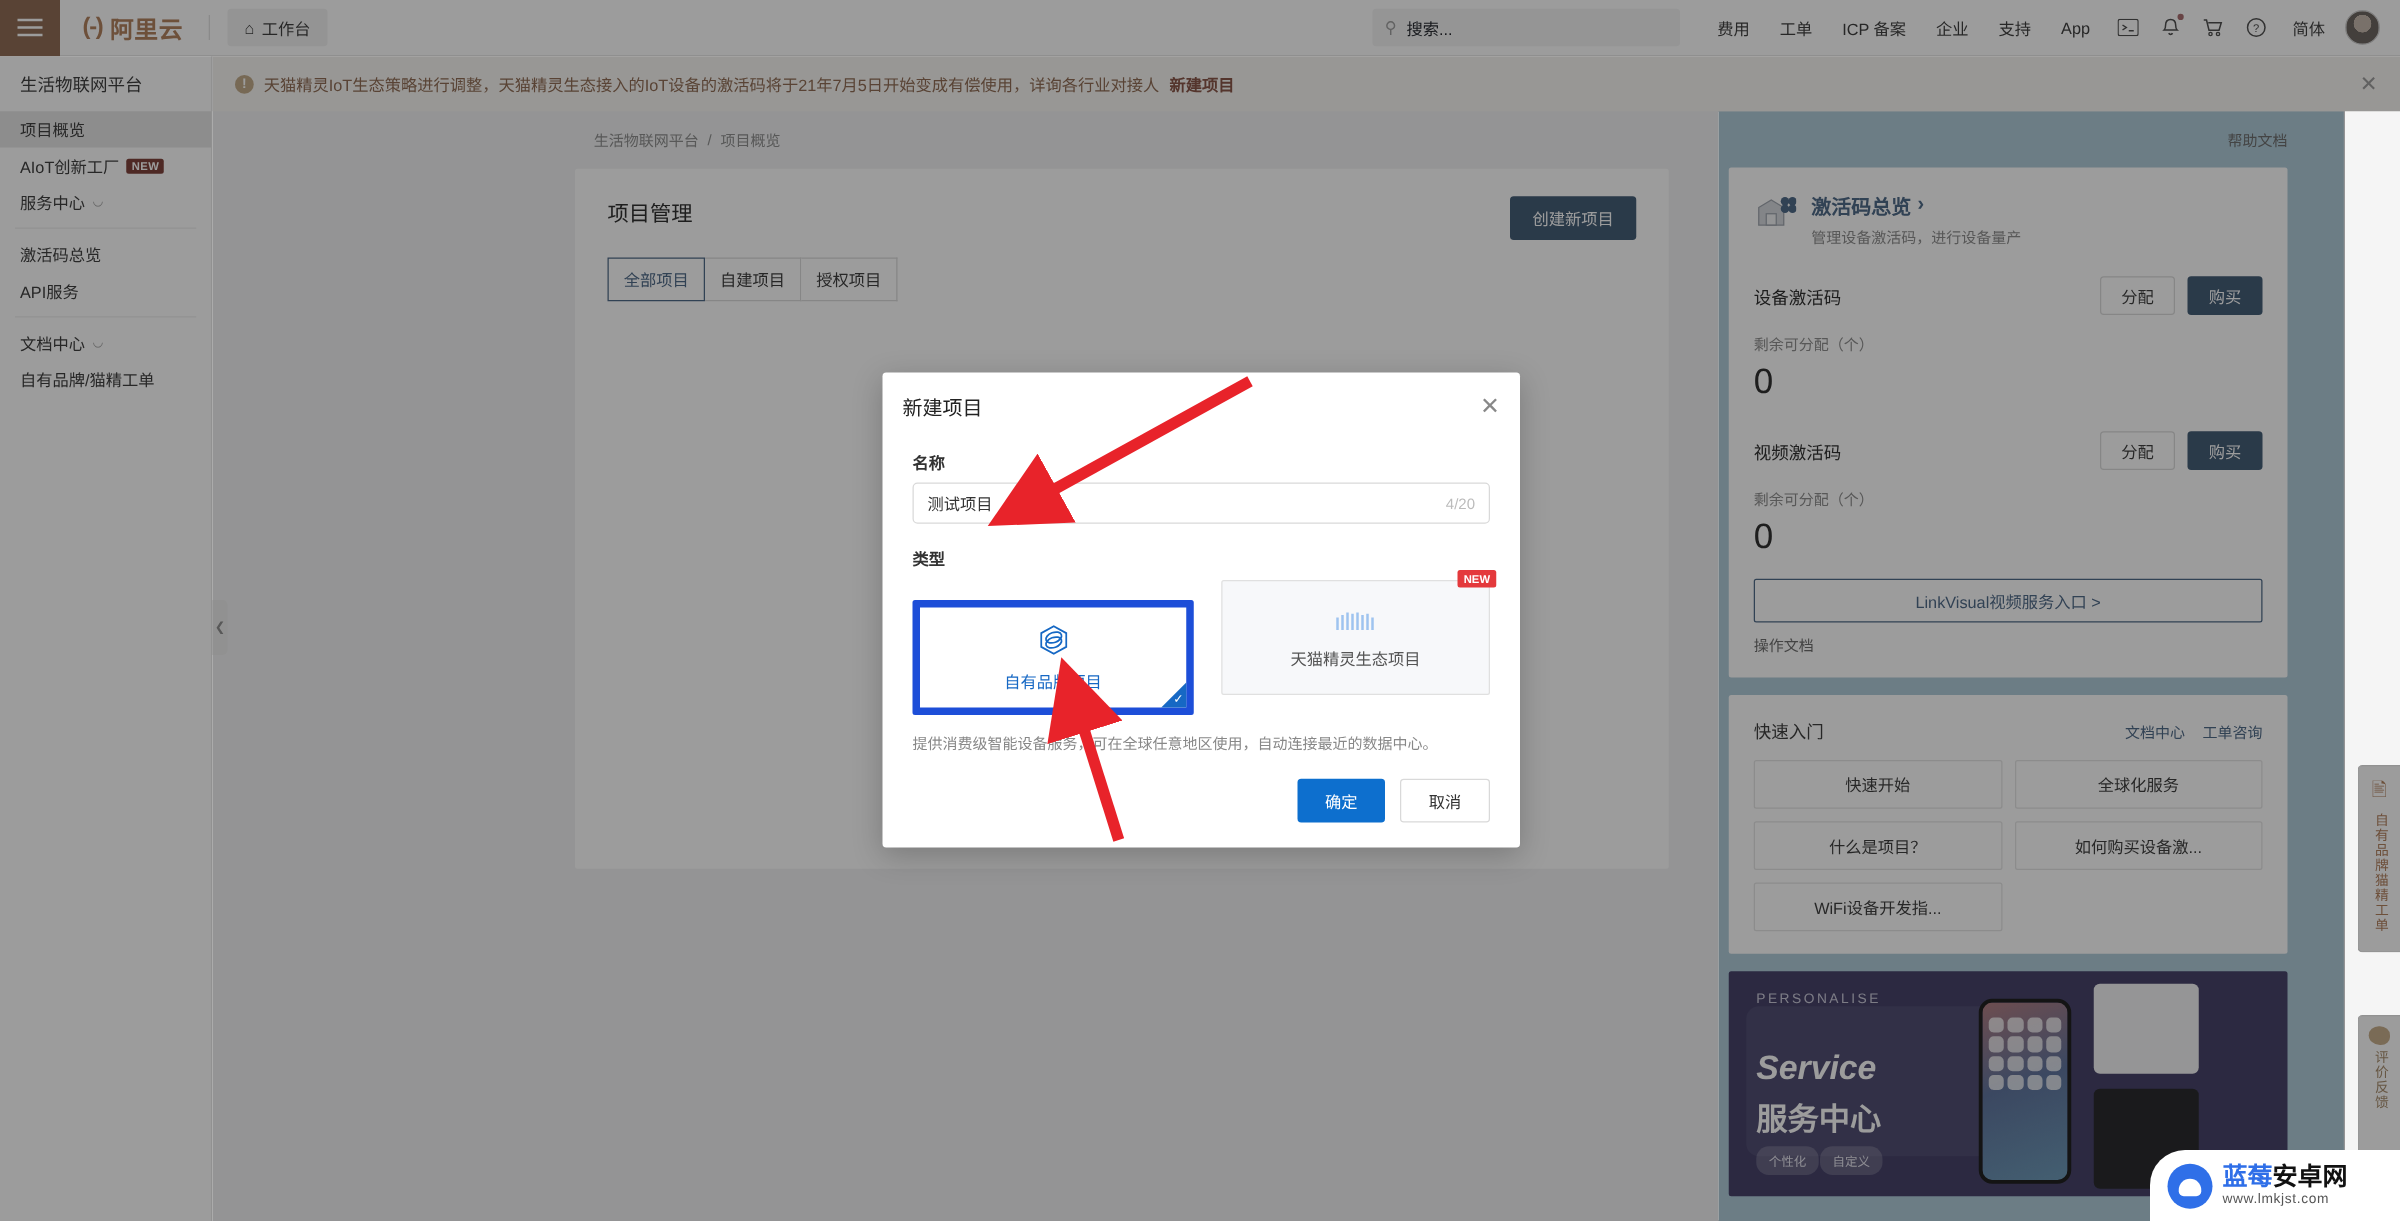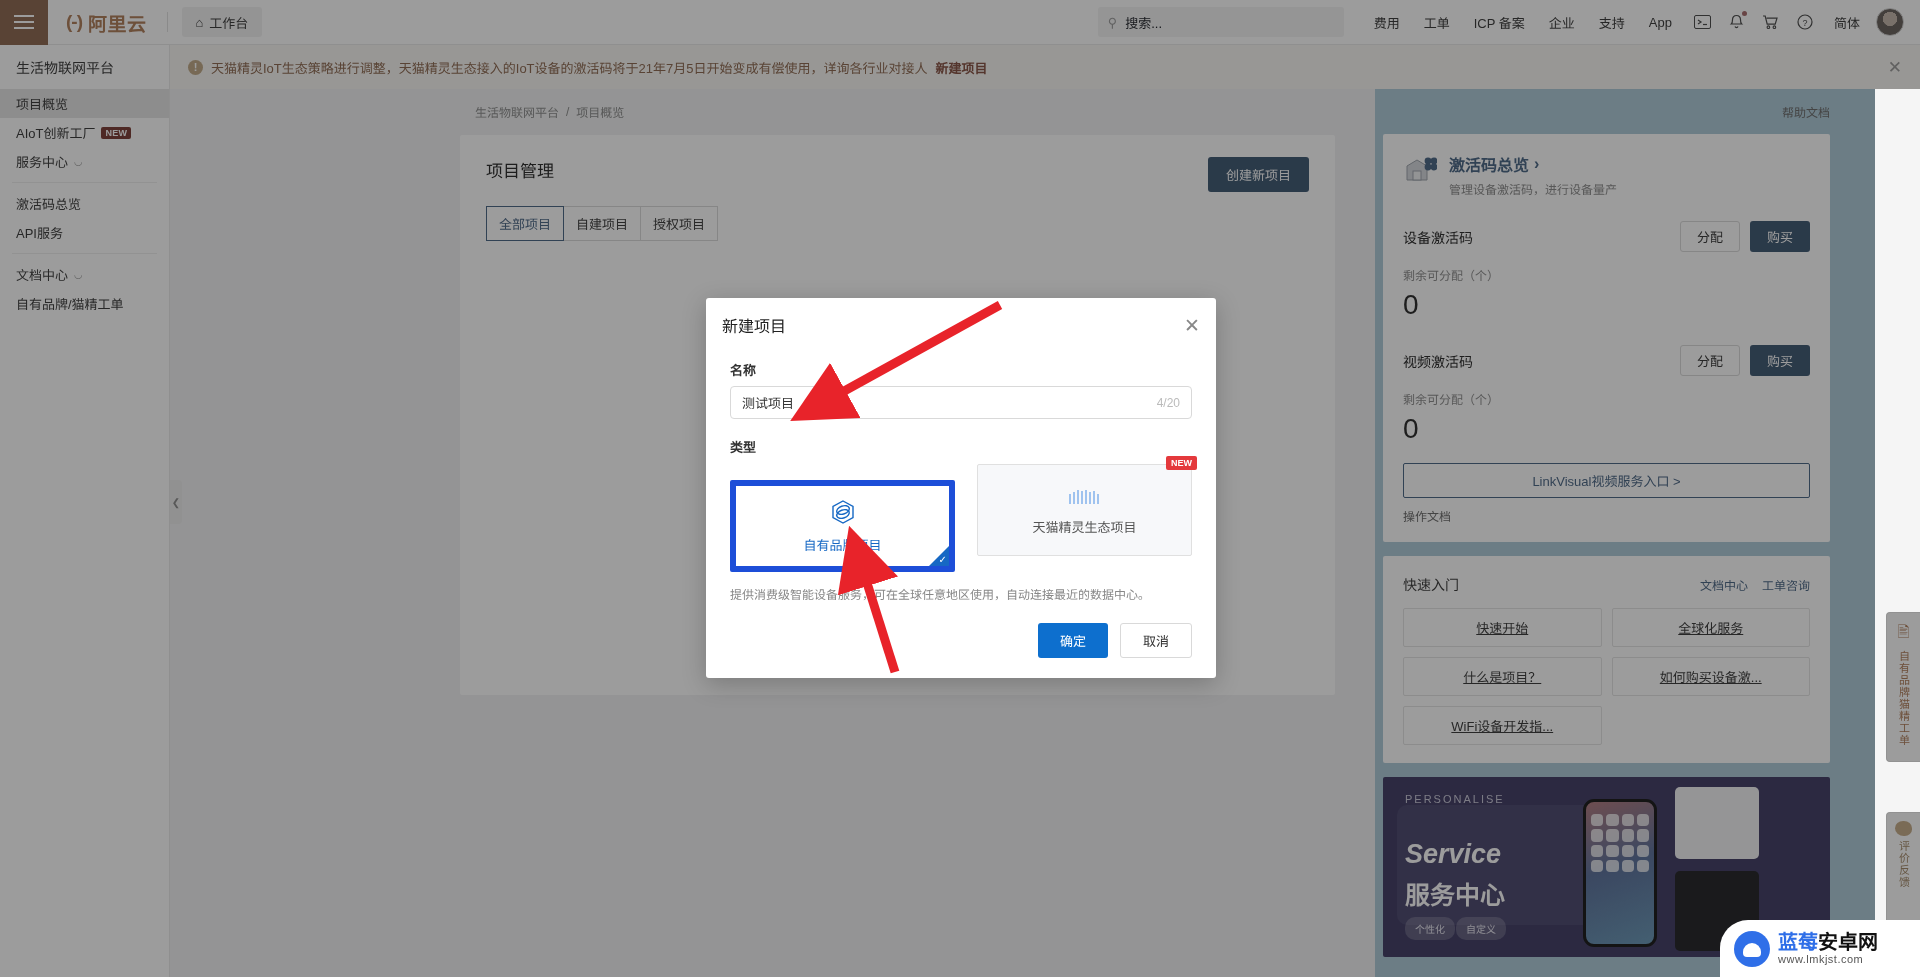--- a/index.html
+++ b/index.html
@@ -190,21 +190,21 @@
   .qs-head .t { font-size: 14px; color: #333; flex: 1; }
   .qs-head a {
     font-size: 12px; color: #1668c4; text-decoration: none; margin-left: 14px; cursor: pointer;
   }
   .qs-grid {
     display: grid; grid-template-columns: 1fr 1fr; gap: 10px; margin-top: 14px;
   }
   .qs-cell {
     border: 1px solid #e3e3e3; background: #fff; font-size: 13px; color: #333;
     padding: 9px 4px; text-align: center; border-radius: 2px; cursor: pointer;
-    white-space: nowrap; overflow: hidden; text-overflow: ellipsis; text-decoration: underline;
+    white-space: nowrap; overflow: hidden; text-overflow: ellipsis;
   }
   .promo {
     margin: 14px 45px 0 8px; height: 180px; border-radius: 2px; overflow: hidden;
     position: relative; background: #3b2fa8; cursor: pointer;
   }
   .promo-bgblob {
     position: absolute; left: 14px; top: 28px; width: 200px; height: 120px;
     background: rgba(255,255,255,.06); border-radius: 10px;
   }
   .promo .pl { position: absolute; left: 22px; top: 16px; color: #c9c4f5; font-size: 11px; letter-spacing: 2px; }

